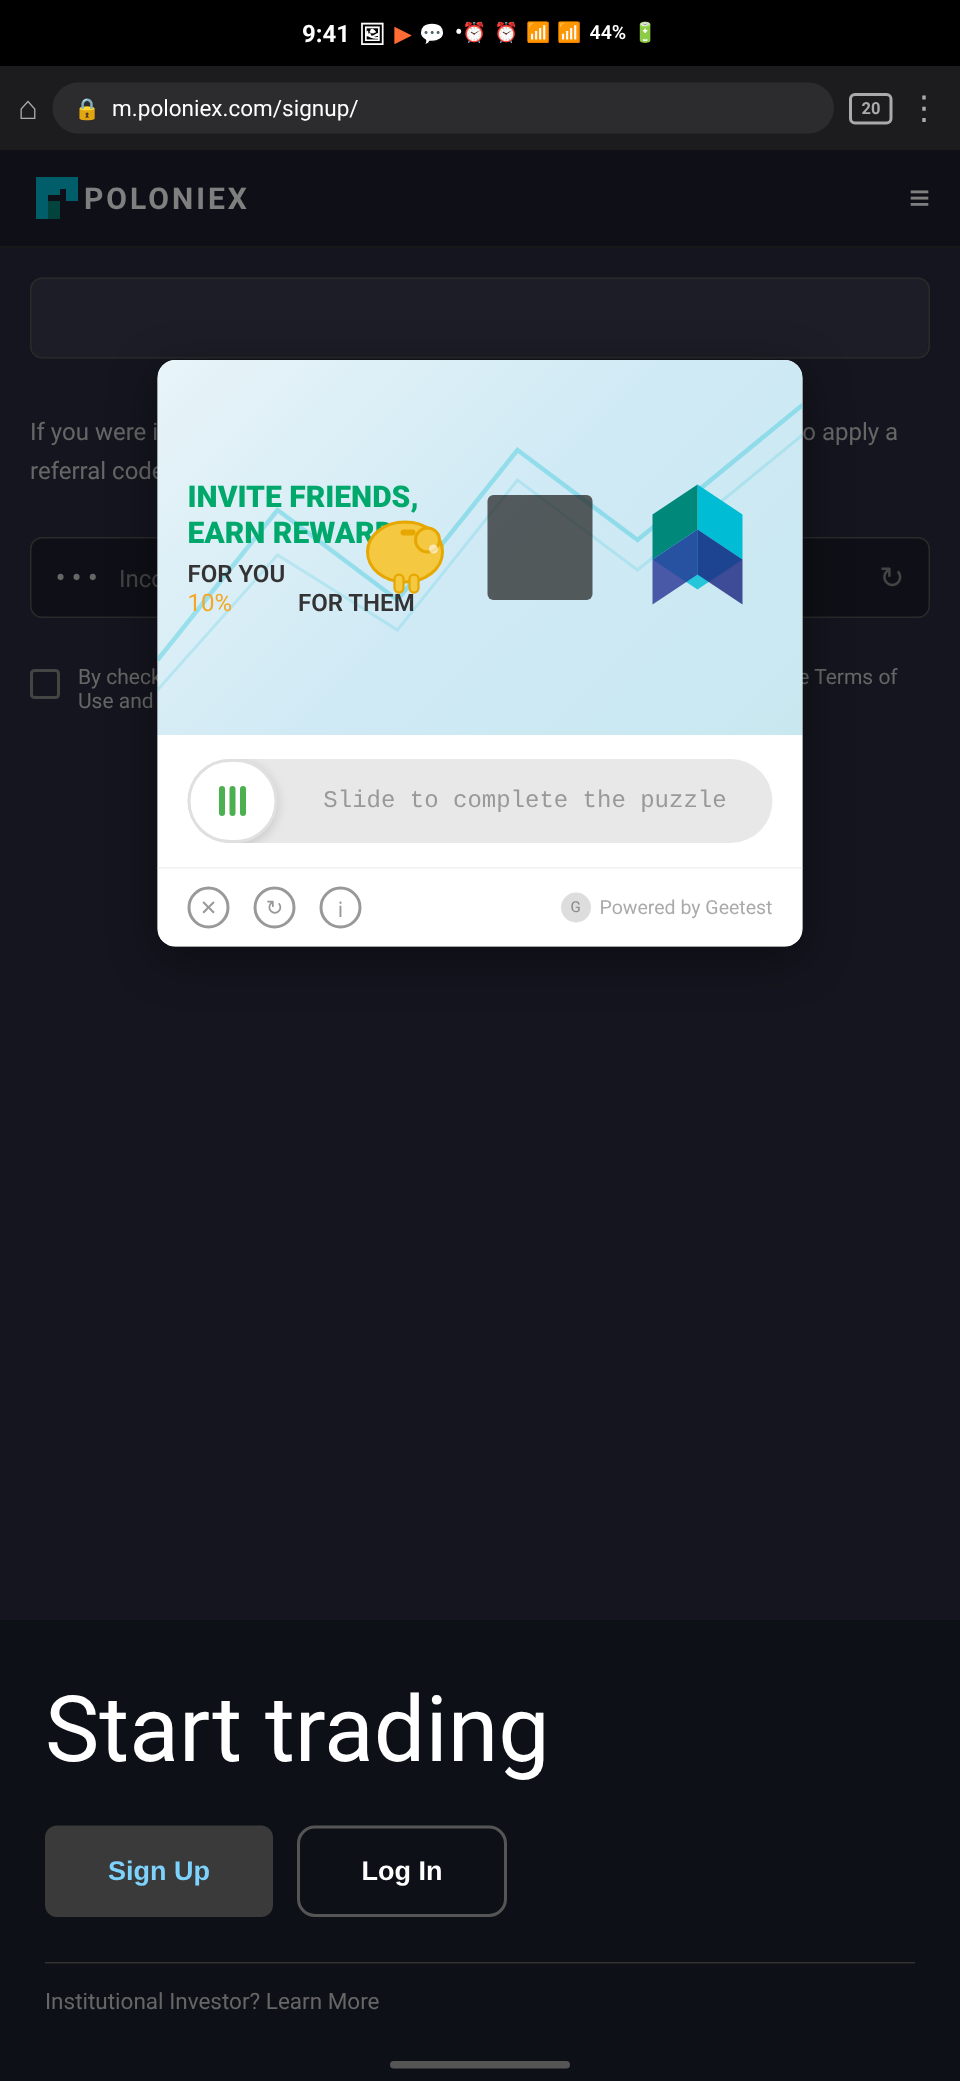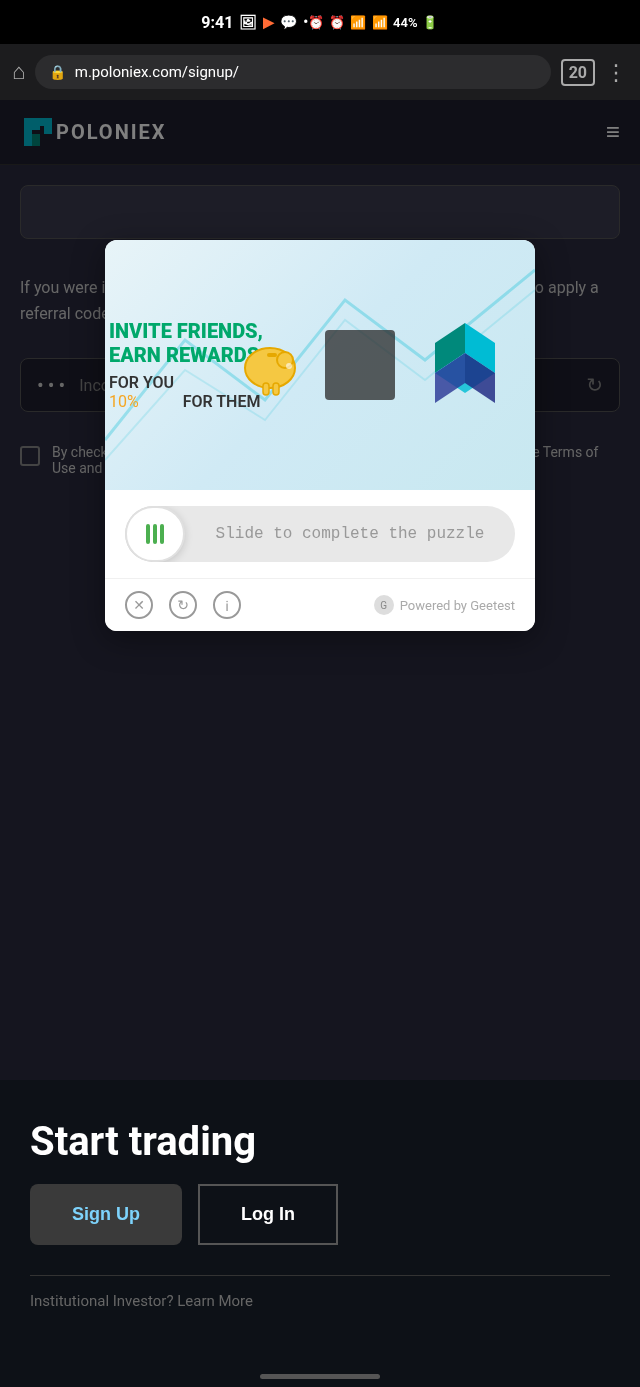--- a/index.html
+++ b/index.html
@@ -49,21 +49,21 @@
       gap: 8px;
     }
     .lock-icon { color: #aaa; font-size: 14px; }
     .url-text { color: #fff; font-size: 15px; }
     .tab-count {
       background: transparent;
       border: 2px solid #aaa;
       color: #aaa;
       border-radius: 4px;
       padding: 2px 6px;
-      font-size: 16px;
+      font-size: 11px;
       font-weight: 700;
     }
     .browser-menu { color: #aaa; font-size: 22px; letter-spacing: 1px; }
 
     
     .page-content {
       background: #2a2a3e;
       min-height: 980px;
       position: relative;
     }
@@ -174,21 +174,21 @@
       height: 250px;
       background: linear-gradient(135deg, #e8f4f8 0%, #d0eaf5 50%, #c8e8f0 100%);
       position: relative;
       overflow: hidden;
     }
 
     
     .puzzle-promo-text {
       position: absolute;
       top: 50%;
-      left: 4px;
+      left: 20px;
       transform: translateY(-50%);
       z-index: 2;
     }
     .invite-title {
       color: #00a86b;
       font-size: 20px;
       font-weight: 900;
       line-height: 1.2;
     }
     .earn-title {
@@ -301,24 +301,24 @@
     }
 
     
     .bottom-section {
       background: #0d1117;
       padding: 40px 30px 30px;
       min-height: 407px;
     }
     .start-trading-title {
       color: #fff;
-      font-size: 40px;
-      font-weight: 700;
+      font-size: 61px;
+      font-weight: 400;
       line-height: 1.1;
-      margin-bottom: 20px;
+      margin-bottom: 30px;
     }
     .cta-buttons {
       display: flex;
       gap: 16px;
       margin-bottom: 30px;
     }
     .signup-btn {
       background: #3a3a3a;
       color: #7dd3fc;
       border: none;
@@ -326,21 +326,21 @@
       padding: 18px 42px;
       font-size: 18px;
       font-weight: 700;
       cursor: pointer;
       min-width: 140px;
     }
     .login-btn {
       background: transparent;
       color: #fff;
       border: 2px solid #555;
-      border-radius: 0;
+      border-radius: 12px;
       padding: 18px 30px;
       font-size: 18px;
       font-weight: 700;
       cursor: pointer;
       min-width: 140px;
     }
     .institutional-text {
       color: #666;
       font-size: 15px;
       border-top: 1px solid #333;

